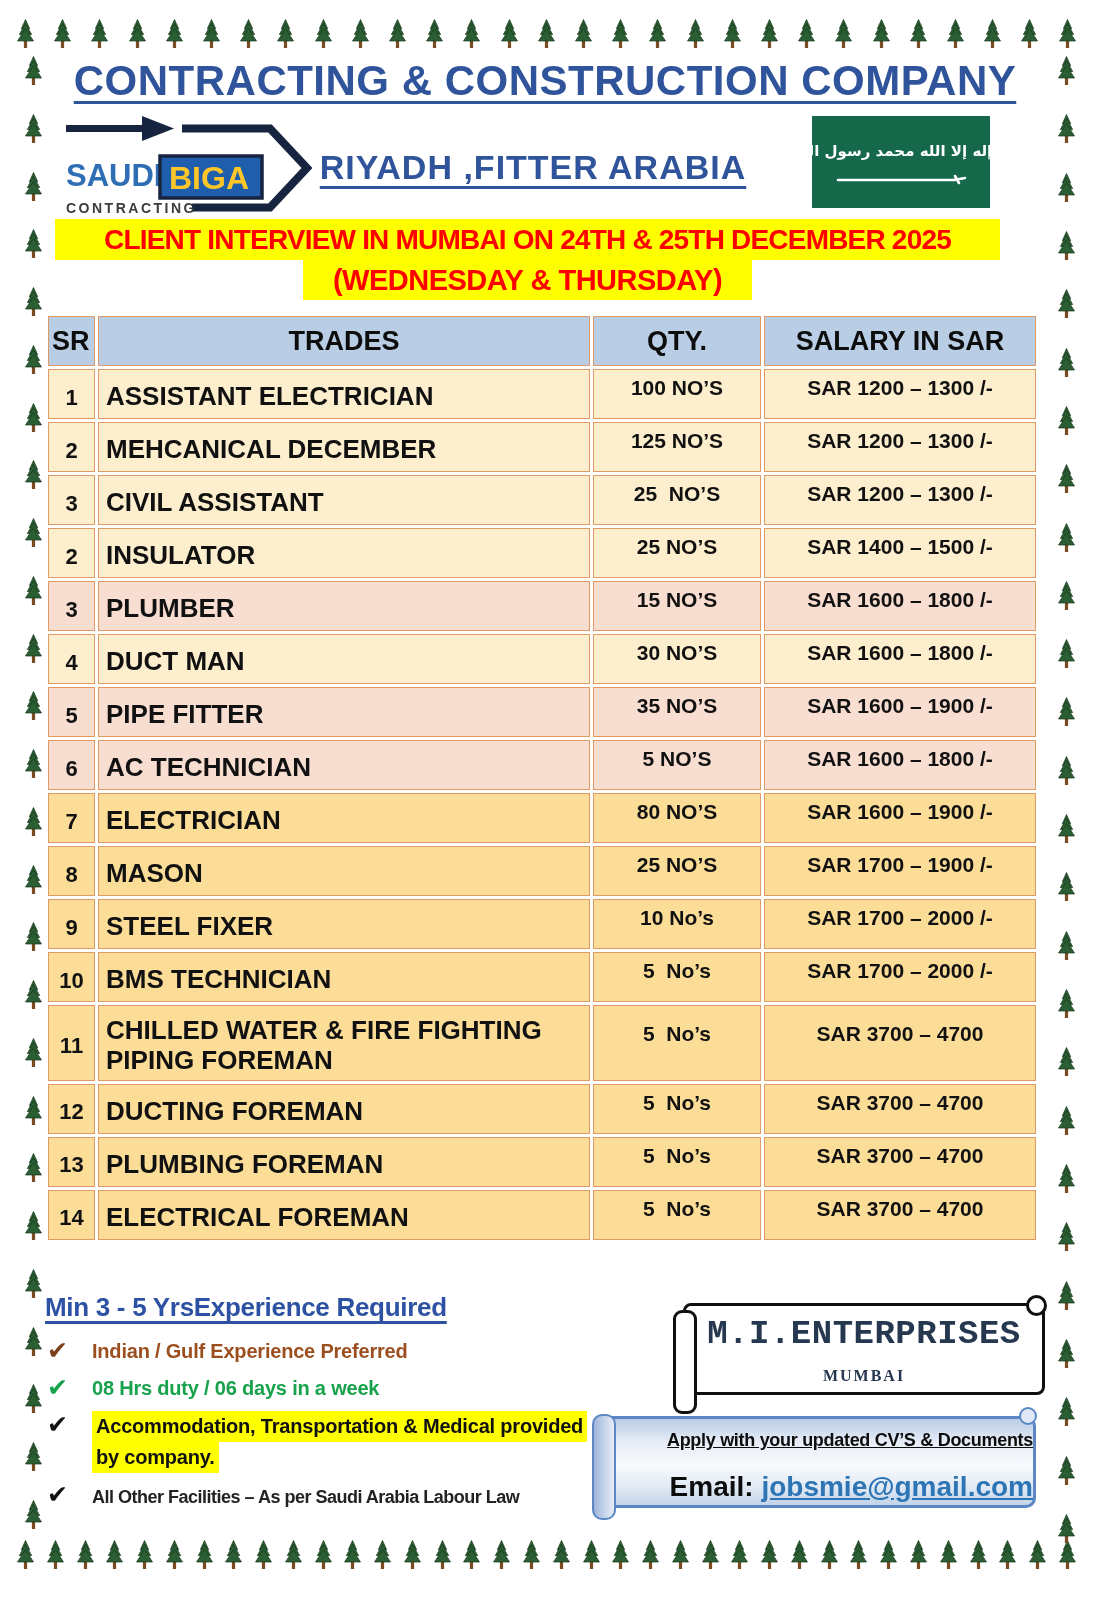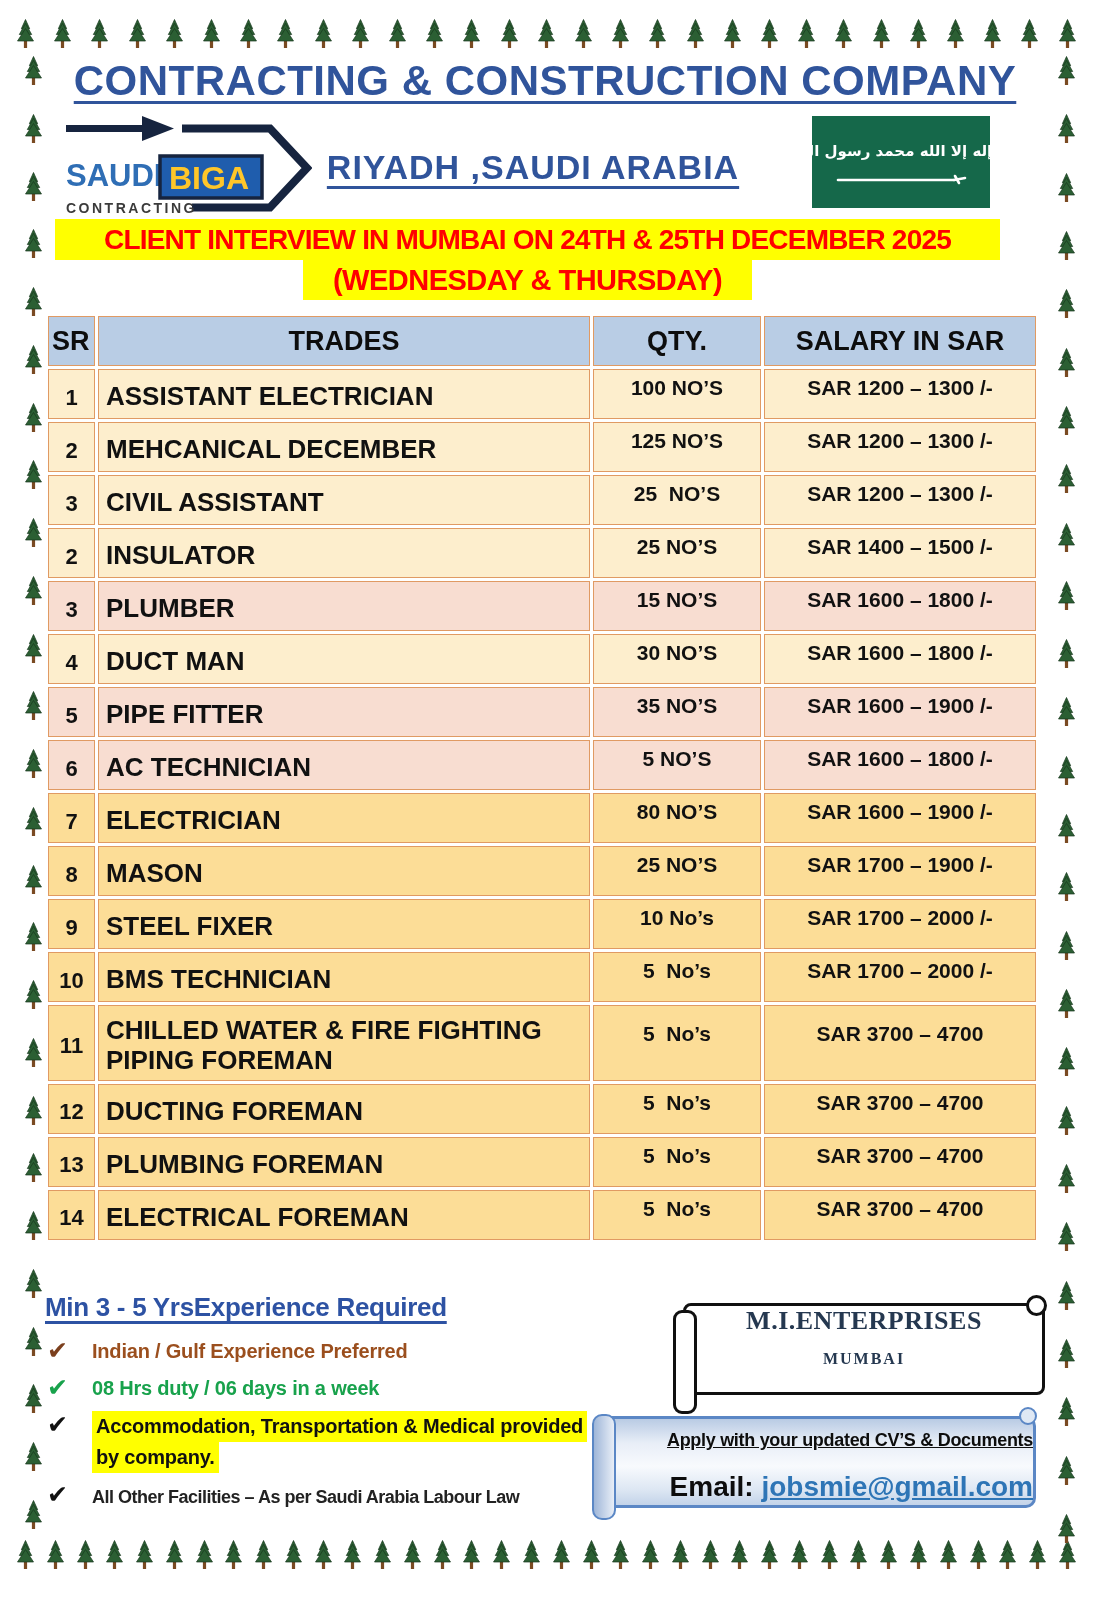--- a/index.html
+++ b/index.html
@@ -75,22 +75,22 @@
   .check-text .hl{background:var(--highlight-yellow);padding:1px 4px;}
   .check-text.compact{font-size:18px;letter-spacing:-0.5px;white-space:nowrap;padding-top:3px;}
 
   
   .agency{position:absolute;left:683px;top:1303px;width:356px;height:86px;background:#fff;
     border:3px solid #101010;border-radius:8px;text-align:center;}
   .agency .roll{position:absolute;left:-13px;top:4px;width:18px;height:98px;background:#fff;
     border:3px solid #101010;border-radius:9px;}
   .agency .curl{position:absolute;right:-5px;top:-11px;width:15px;height:15px;background:#fff;
     border:3px solid #101010;border-radius:50%;}
-  .agency-name{margin-top:0;font-family:Liberation Serif, serif;font-weight:bold;
-    font-size:26px;color:#253850;letter-spacing:0.5px;}
+  .agency-name{margin-top:9px;font-family:Liberation Mono, monospace;font-weight:bold;
+    font-size:34px;color:#253850;letter-spacing:0.5px;}
   .agency-city{margin-top:14px;font-family:"Liberation Serif",serif;font-weight:bold;
     font-size:16px;color:#253850;letter-spacing:2px;}
 
   .apply{position:absolute;left:600px;top:1416px;width:430px;height:86px;border:3px solid #5b87c5;border-radius:10px;
     background:linear-gradient(180deg,#b9cbe4 0%,#e8eef7 28%,#f8fafd 55%,#dde7f3 82%,#c3d3e9 100%);text-align:right;}
   .apply .roll{position:absolute;left:-11px;top:-5px;width:20px;height:102px;border:2.5px solid #5b87c5;
     border-radius:10px;background:linear-gradient(90deg,#9fb6d8,#e8eef7);}
   .apply .curl{position:absolute;right:-4px;top:-12px;width:14px;height:14px;border:2.5px solid #5b87c5;
     border-radius:50%;background:#dfe8f4;}
   .apply-line{margin-top:11px;font-size:18px;font-weight:bold;color:#0d0d0d;letter-spacing:-0.3px;
@@ -1057,21 +1057,21 @@
         <polygon points="84,6 116,18.5 84,31" fill="#16243f"></polygon>
       </g>
       <polyline points="124,18.5 212,18.5 249,58 212,97.5 134,97.5" fill="none" stroke="#16243f" stroke-width="8"></polyline>
       <text x="8" y="76" class="logo-saudi">SAUDI</text>
       <rect x="102" y="46" width="102" height="42" fill="#1f5dad" stroke="#16243f" stroke-width="3.5"></rect>
       <text x="111" y="79" class="logo-biga">BIGA</text>
       <text x="8" y="103" class="logo-contracting">CONTRACTING</text>
     </svg>
   </div>
 
-  <div class="location">RIYADH ,SAUDI ARABIA</div>
+  <div class="location">RIYADH ,FITTER ARABIA</div>
 
   <div class="flag">
     <svg viewBox="0 0 178 92">
       <rect width="178" height="92" style="fill:var(--flag-green)"></rect>
       <text x="89" y="40" text-anchor="middle" class="flag-shahada">لا إله إلا الله محمد رسول الله</text>
       <g stroke="#ffffff" stroke-width="2.6" stroke-linecap="round">
         <line x1="26" y1="64" x2="142" y2="64"></line>
         <line x1="142" y1="64" x2="153" y2="62"></line>
         <line x1="143" y1="60" x2="147" y2="67"></line>
       </g>

